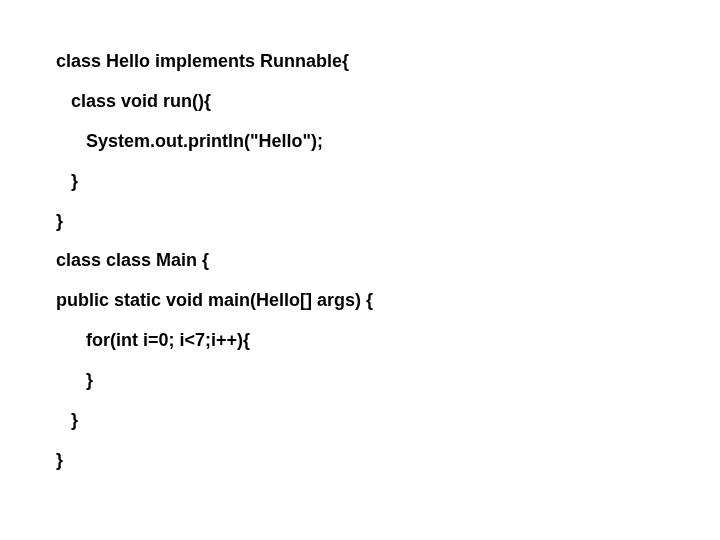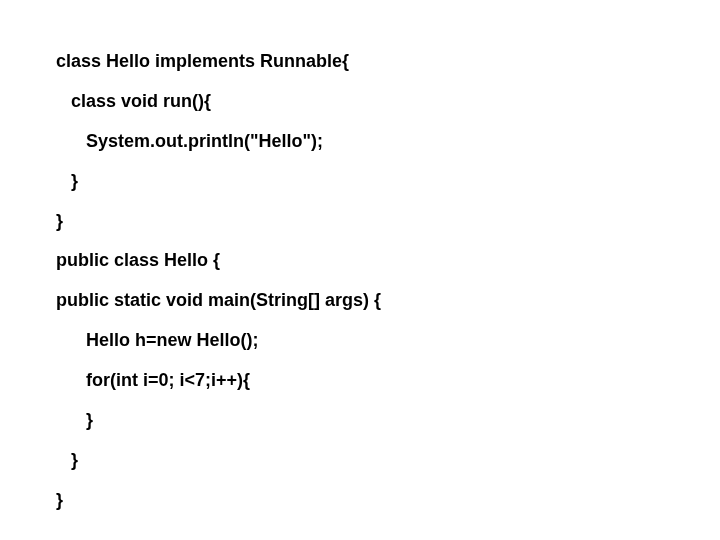--- a/index.html
+++ b/index.html
@@ -25,20 +25,19 @@
   </style>
 </head>
 <body>
 
 <div>
   <span class="code-line">class Hello implements Runnable{</span>
   <span class="code-line">   class void run(){</span>
   <span class="code-line">      System.out.println("Hello");</span>
   <span class="code-line">   }</span>
   <span class="code-line">}</span>
-  <span class="code-line">public class Hello {</span>
-  <span class="code-line">public static void main(String[] args) {</span>
-  <span class="code-line">      Hello h=new Hello();</span>
+  <span class="code-line">class class Main {</span>
+  <span class="code-line">public static void main(Hello[] args) {</span>
   <span class="code-line">      for(int i=0; i&lt;7;i++){</span>
   <span class="code-line">      }</span>
   <span class="code-line">   }</span>
   <span class="code-line">}</span>
 </div>
 
 </body></html>

